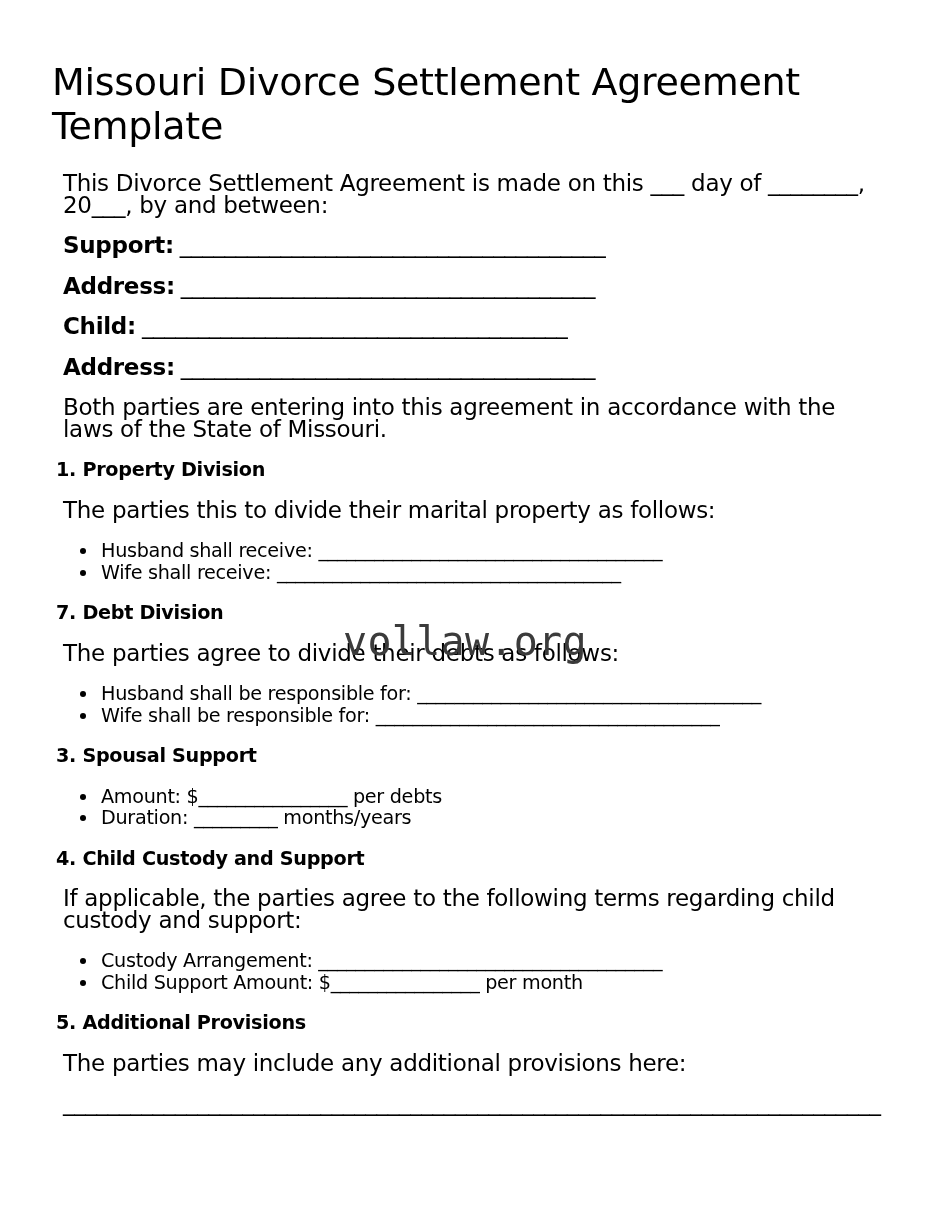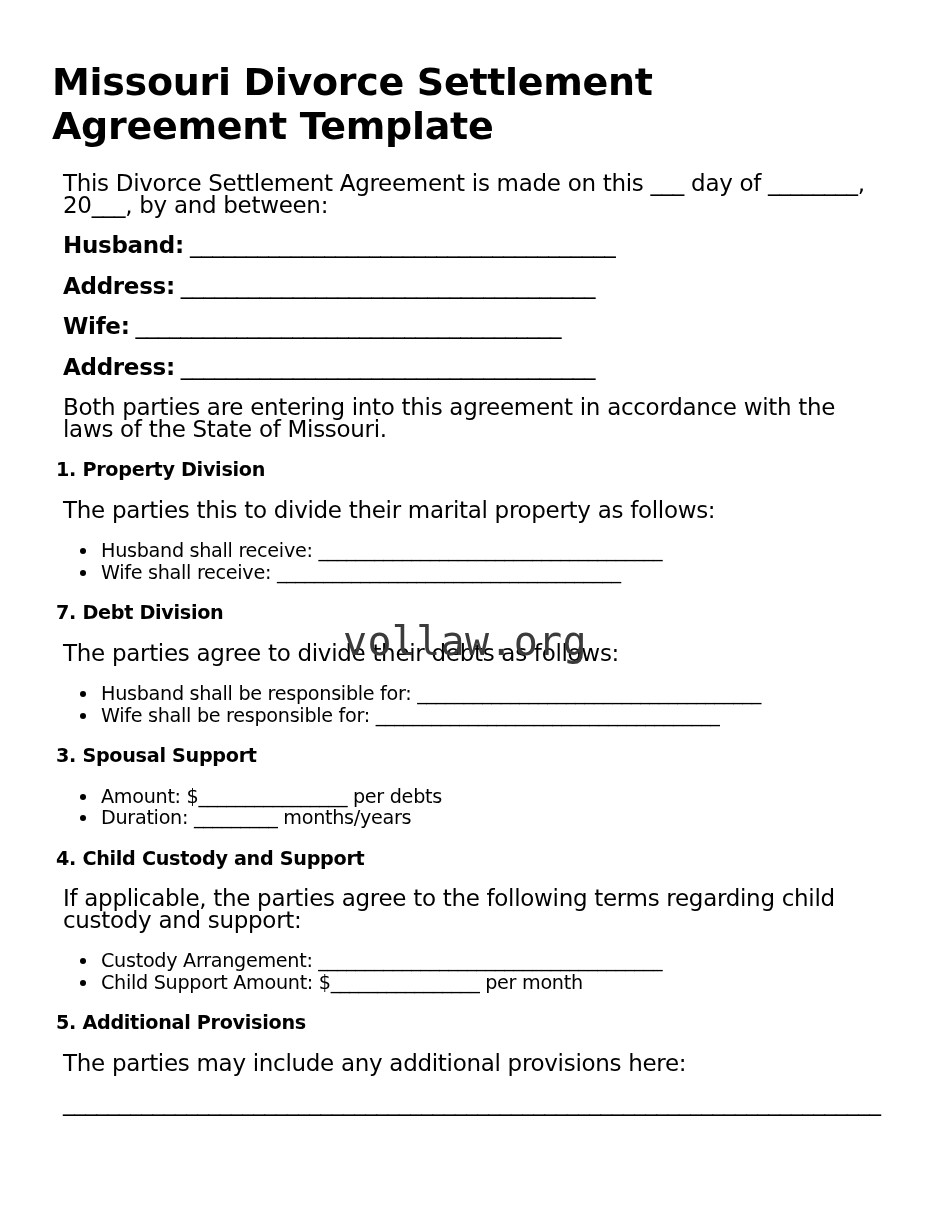--- a/index.html
+++ b/index.html
@@ -11,21 +11,21 @@
   }
   .page {
     position: relative;
     width: 943px; height: 1221px;
     padding: 0 44px 0 52px;
     box-sizing: border-box;
   }
   h1.doc-title {
     font-size: 38px;
     line-height: 44px;
-    font-weight: 700;
+    font-weight: 400;
     margin: 60px 0 25px 0;
   }
   p.body-text, p.field-line, p.blank-line {
     font-size: 23px;
     line-height: 21.5px;
     margin: 19px 11px;
   }
   p.field-line .field-label { font-weight: 700; margin-right: 6px; }
   h3.section-heading {
     font-size: 19.2px;
@@ -57,29 +57,29 @@
 
 <div class="page">
 
   <div class="watermark">vollaw.org</div>
 
   <h1 class="doc-title">Missouri Divorce Settlement Agreement Template</h1>
 
   <p class="body-text">This Divorce Settlement Agreement is made on this ___ day of ________, 20___, by and between:</p>
 
   <p class="field-line">
-    <strong class="field-label">Husband:</strong><span>______________________________________</span>
+    <strong class="field-label">Support:</strong><span>______________________________________</span>
   </p>
 
   <p class="field-line">
     <strong class="field-label">Address:</strong><span>_____________________________________</span>
   </p>
 
   <p class="field-line">
-    <strong class="field-label">Wife:</strong><span>______________________________________</span>
+    <strong class="field-label">Child:</strong><span>______________________________________</span>
   </p>
 
   <p class="field-line">
     <strong class="field-label">Address:</strong><span>_____________________________________</span>
   </p>
 
   <p class="body-text">Both parties are entering into this agreement in accordance with the laws of the State of Missouri.</p>
 
   <h3 class="section-heading">1. Property Division</h3>
   <p class="body-text">The parties this to divide their marital property as follows:</p>

